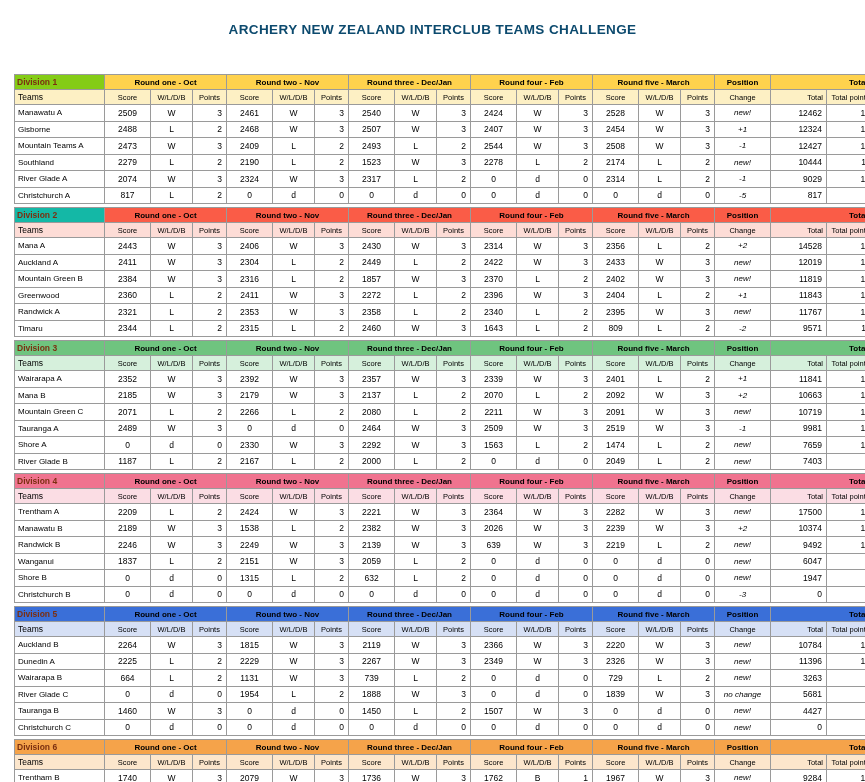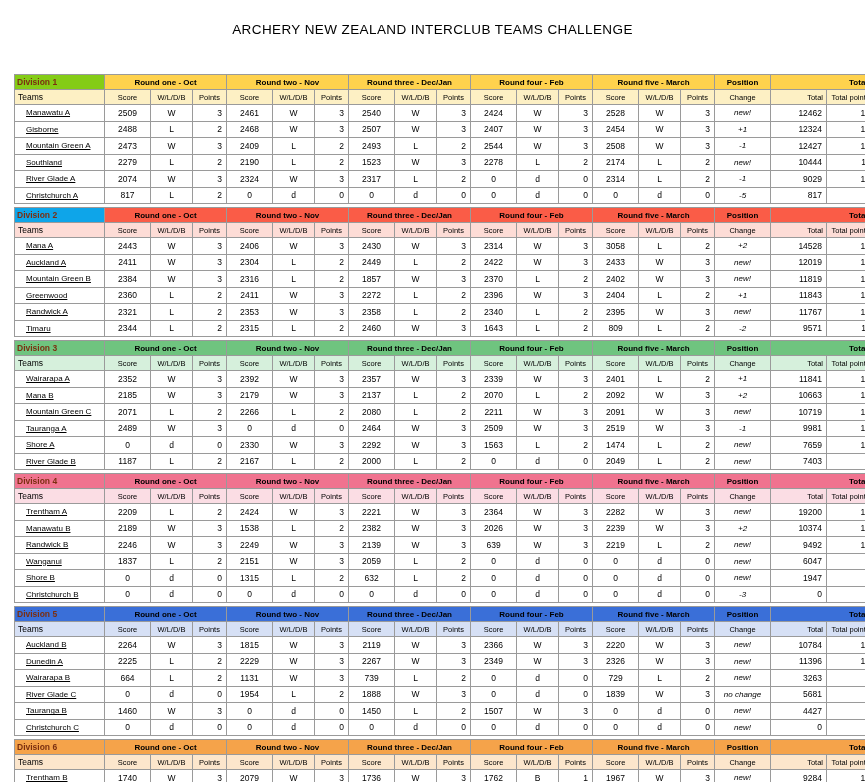--- a/index.html
+++ b/index.html
@@ -8,21 +8,21 @@
     background:#ffffff;
     font-family:"Liberation Sans", sans-serif;
     -webkit-font-smoothing:antialiased;
     overflow:hidden;
   }
   .page{position:relative;width:865px;height:782px;}
 
   
   .titles{text-align:center;padding-top:22px;}
   .title-main{
-    font-size:13.5px;font-weight:normal;letter-spacing:.4px;color:#000000;
+    font-size:13.5px;font-weight:bold;letter-spacing:.4px;color:#0c4a6e;
     line-height:1.25;
   }
   .title-sub{
     font-size:11.5px;font-weight:bold;letter-spacing:.2px;color:#000;
     margin-top:6px;line-height:1.25;
   }
 
   
   .legend{
     position:absolute;right:8px;top:74px;width:105px;
@@ -67,21 +67,21 @@
   .hdr-round{text-align:center;font-weight:bold;font-size:8px;}
   .hdr-totals{text-align:right;font-weight:bold;font-size:8px;padding-right:3px;}
 
   
   .subhdr td{font-size:7.5px;text-align:center;height:14px;}
   .subhdr td.teams{text-align:left;font-size:8.5px;padding-left:3px;}
   .subhdr td.right{text-align:right;padding-right:3px;}
 
   
   .body-row td{background:#ffffff;height:15.5px;}
-  .body-row td.team{text-align:left;padding-left:11px;font-size:8px;text-decoration:underline;}
+  .body-row td.team{text-align:left;padding-left:3px;font-size:8px;}
   .body-row td.num{text-align:center;font-size:8.5px;}
   .body-row td.wl{text-align:center;font-size:8.5px;}
   .body-row td.pts{text-align:right;padding-right:4px;font-size:8.5px;}
   .body-row td.change{text-align:center;font-size:8px;font-style:italic;}
   .body-row td.total{text-align:right;padding-right:4px;font-size:8.5px;}
   .body-row td.tpts{text-align:right;padding-right:4px;font-size:8.5px;}
 
   
   .spacer td{height:3px;border:none;background:#fff;padding:0;}
 
@@ -210,21 +210,21 @@
           <td class="wl">W</td>
           <td class="pts">3</td>
           <td class="num sepL">2454</td>
           <td class="wl">W</td>
           <td class="pts">3</td>
           <td class="change sepL">+1</td>
           <td class="total sepL">12324</td>
           <td class="tpts">14</td>
         </tr>
         <tr class="body-row">
-          <td class="team">Mountain Green A</td>
+          <td class="team">Mountain Teams A</td>
           <td class="num">2473</td>
           <td class="wl">W</td>
           <td class="pts">3</td>
           <td class="num sepL">2409</td>
           <td class="wl">L</td>
           <td class="pts">2</td>
           <td class="num sepL">2493</td>
           <td class="wl">L</td>
           <td class="pts">2</td>
           <td class="num sepL">2544</td>
@@ -297,21 +297,21 @@
           <td class="wl">d</td>
           <td class="pts">0</td>
           <td class="change sepL">-5</td>
           <td class="total sepL">817</td>
           <td class="tpts">2</td>
         </tr>
         <tr class="spacer">
           <td colspan="19"></td>
         </tr>
         <tr class="divrow">
-          <td class="div-name" style="background:#0ea5e9;">Division 2</td>
+          <td class="div-name" style="background:#14b8a6;">Division 2</td>
           <td class="hdr-round" style="background:#fa5c47;" colspan="3">Round one - Oct</td>
           <td class="hdr-round sepL" style="background:#fa5c47;" colspan="3">Round two - Nov</td>
           <td class="hdr-round sepL" style="background:#fa5c47;" colspan="3">Round three - Dec/Jan</td>
           <td class="hdr-round sepL" style="background:#fa5c47;" colspan="3">Round four - Feb</td>
           <td class="hdr-round sepL" style="background:#fa5c47;" colspan="3">Round five - March</td>
           <td class="div-position sepL" style="background:#fa5c47;">Position</td>
           <td class="hdr-totals sepL" style="background:#fa5c47;" colspan="2">Totals</td>
         </tr>
         <tr class="subhdr">
           <td class="teams" style="background:#fddcd6;">Teams</td>
@@ -341,21 +341,21 @@
           <td class="pts">3</td>
           <td class="num sepL">2406</td>
           <td class="wl">W</td>
           <td class="pts">3</td>
           <td class="num sepL">2430</td>
           <td class="wl">W</td>
           <td class="pts">3</td>
           <td class="num sepL">2314</td>
           <td class="wl">W</td>
           <td class="pts">3</td>
-          <td class="num sepL">3058</td>
+          <td class="num sepL">2356</td>
           <td class="wl">L</td>
           <td class="pts">2</td>
           <td class="change sepL">+2</td>
           <td class="total sepL">14528</td>
           <td class="tpts">14</td>
         </tr>
         <tr class="body-row">
           <td class="team">Auckland A</td>
           <td class="num">2411</td>
           <td class="wl">W</td>
@@ -665,21 +665,21 @@
           <td class="num sepL">2221</td>
           <td class="wl">W</td>
           <td class="pts">3</td>
           <td class="num sepL">2364</td>
           <td class="wl">W</td>
           <td class="pts">3</td>
           <td class="num sepL">2282</td>
           <td class="wl">W</td>
           <td class="pts">3</td>
           <td class="change sepL">new!</td>
-          <td class="total sepL">19200</td>
+          <td class="total sepL">17500</td>
           <td class="tpts">14</td>
         </tr>
         <tr class="body-row">
           <td class="team">Manawatu B</td>
           <td class="num">2189</td>
           <td class="wl">W</td>
           <td class="pts">3</td>
           <td class="num sepL">1538</td>
           <td class="wl">L</td>
           <td class="pts">2</td>

